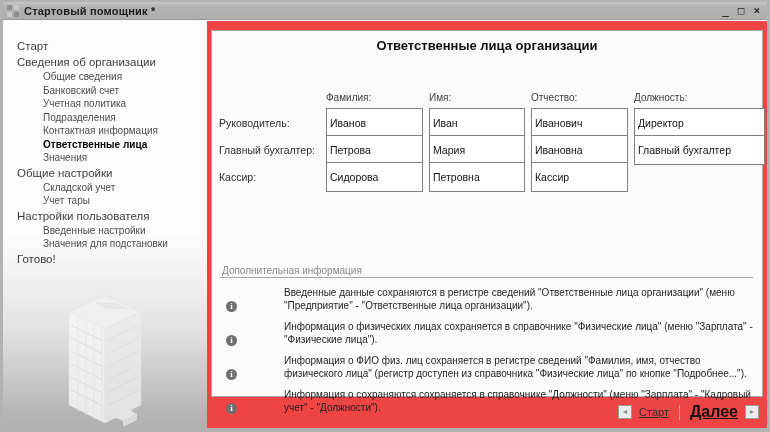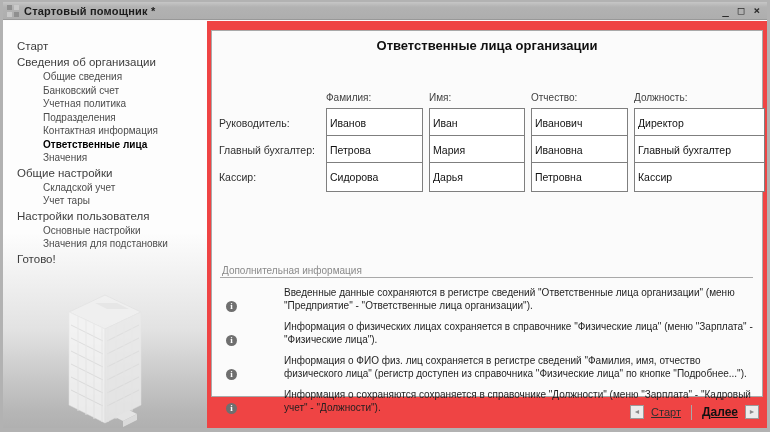--- a/index.html
+++ b/index.html
@@ -72,21 +72,21 @@
   
   .footer {
     position:absolute; right:8px; bottom:7px; height:18px;
     display:flex; align-items:center; gap:7px;
   }
   .arrow-btn {
     width:14px; height:14px; border:1px solid #9b9b9b; background:#ececec;
     color:#8a8a8a; font-size:7px; line-height:12px; text-align:center; cursor:default;
   }
   .link-back { font-size:11px; color:#2e2e2e; text-decoration:underline; cursor:default; }
-  .link-next { font-size:12px; font-weight:bold; color:#111; text-decoration:underline; cursor:default; }
+  .link-next { font-size:16px; font-weight:bold; color:#111; text-decoration:underline; cursor:default; }
   .footer-sep { width:1px; height:15px; background:#a9a9a9; margin:0 3px; }
 </style>
 </head>
 <body>
 
 <div class="window">
 
   <div class="titlebar">
     <svg class="app-icon" viewBox="0 0 12 12">
       <rect x="0" y="0" width="5" height="5" fill="#8f8f8f"></rect>
@@ -109,21 +109,21 @@
     <div class="nav-l2">Банковский счет</div>
     <div class="nav-l2">Учетная политика</div>
     <div class="nav-l2">Подразделения</div>
     <div class="nav-l2">Контактная информация</div>
     <div class="nav-l2 active">Ответственные лица</div>
     <div class="nav-l2">Значения</div>
     <div class="nav-l1">Общие настройки</div>
     <div class="nav-l2">Складской учет</div>
     <div class="nav-l2">Учет тары</div>
     <div class="nav-l1">Настройки пользователя</div>
-    <div class="nav-l2">Основные настройки</div>
+    <div class="nav-l2">Введенные настройки</div>
     <div class="nav-l2">Значения для подстановки</div>
     <div class="nav-l1">Готово!</div>
 
     <svg class="building" width="100" height="150" viewBox="0 0 100 150">
       <polygon points="50,2 86,19 50,36 14,19" fill="#f1f1f1" stroke="#e3e3e3" stroke-width="1"></polygon>
       <polygon points="40,10 62,10 74,16 52,16" fill="#e6e6e6"></polygon>
       <polygon points="14,19 14,112 50,130 50,36" fill="#f5f5f5" stroke="#e6e6e6" stroke-width="0.5"></polygon>
       <polygon points="86,19 86,112 50,130 50,36" fill="#ebebeb" stroke="#e3e3e3" stroke-width="0.5"></polygon>
       <g stroke="#dedede" stroke-width="1">
         <line x1="16" y1="32" x2="48" y2="48"></line>
@@ -172,21 +172,20 @@
         <input type="text" value="Директор" style="">
 
         <span class="row-label">Главный бухгалтер:</span>
         <input type="text" value="Петрова" style="">
         <input type="text" value="Мария" style="">
         <input type="text" value="Ивановна" style="">
         <input type="text" value="Главный бухгалтер" style="">
 
         <span class="row-label">Кассир:</span>
         <input type="text" value="Сидорова" style="">
-        <input type="text" value="Дарья" style="">
         <input type="text" value="Петровна" style="">
         <input type="text" value="Кассир" style="">
       </div>
 
       <div class="addinfo">
         <div class="addinfo-head">Дополнительная информация</div>
         <div class="addinfo-rule"></div>
 
         <div class="note">
           <span class="info-icon"></span>

